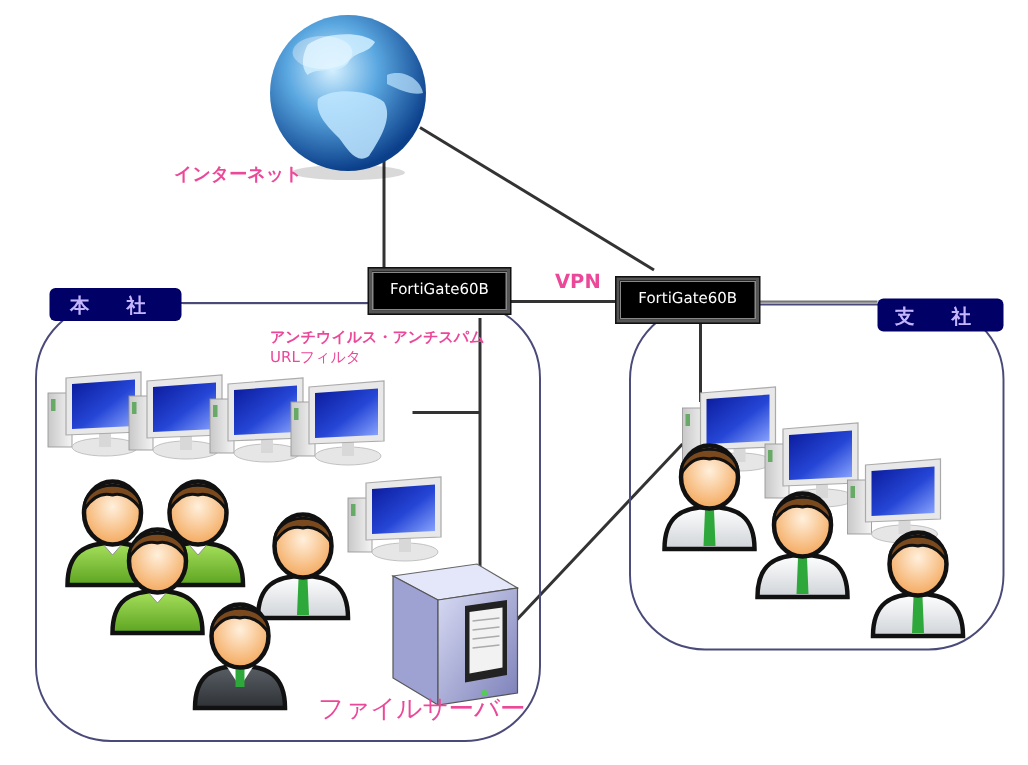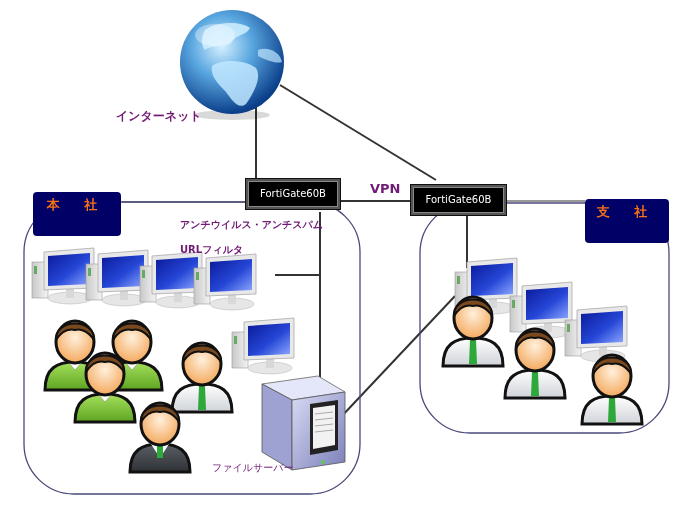--- a/index.html
+++ b/index.html
@@ -1,22 +1,22 @@
 <!DOCTYPE html>
 <html><head>
 <meta charset="utf-8">
 <style>
   html, body { margin: 0; padding: 0; background: #ffffff; }
   body { width: 685px; height: 510px; position: relative; overflow: hidden;
          font-family: "DejaVu Sans", "Liberation Sans", sans-serif; }
   #canvas { position: absolute; left: 0; top: 0; width: 685px; height: 510px; }
-  .lbl { position: absolute; color: #701a75; font-weight: bold; white-space: nowrap; }
-  .site-tab { position: absolute; background: #000066; color: #f97316; font-weight: bold;
+  .lbl { position: absolute; color: #ec4899; font-weight: bold; white-space: nowrap; }
+  .site-tab { position: absolute; background: #000066; color: #c4b5fd; font-weight: bold;
               font-size: 13px; border-radius: 4px; text-align: center; letter-spacing: 10px;
-              line-height: 26px; height: 44px; }
+              line-height: 26px; height: 22px; }
   .fg { position: absolute; background: #000; color: #fff; font-size: 10px; text-align: center;
         border: 2px solid #555; box-shadow: 0 0 0 1px #111, inset 0 0 0 1px #888;
         height: 26px; line-height: 26px; font-family: "DejaVu Sans", sans-serif; }
 </style>
 </head>
 <body>
 
 <svg id="canvas" viewBox="0 0 685 510" xmlns="http://www.w3.org/2000/svg">
   <defs>
     <radialGradient id="globeGrad" cx="40%" cy="35%" r="65%">
@@ -154,15 +154,15 @@
 
 <div class="site-tab" style="left:33px; top:192px; width:88px;">本 社</div>
 <div class="site-tab" style="left:585px; top:187px; width:84px;margin-top:12px;">支 社</div>
 
 <div class="fg" style="left:246px; top:179px; width:90px;">FortiGate60B</div>
 <div class="fg" style="left:411px; top:185px; width:91px;">FortiGate60B</div>
 
 <div class="lbl" style="left:370px; top:181px; font-size:13px;">VPN</div>
 
 <div class="lbl" style="left:180px; top:218px; font-size:10px; font-weight:bold;">アンチウイルス・アンチスパム</div>
-<div class="lbl" style="left:180px; top:243px; font-size:10px; font-weight:bold;">URLフィルタ</div>
+<div class="lbl" style="left:180px; top:231px; font-size:10px; font-weight:normal;">URLフィルタ</div>
 
-<div class="lbl" style="left:212px; top:461px; font-size:10px; font-weight:normal;">ファイルサーバー</div>
+<div class="lbl" style="left:212px; top:461px; font-size:17px; font-weight:normal;">ファイルサーバー</div>
 
 </body></html>

